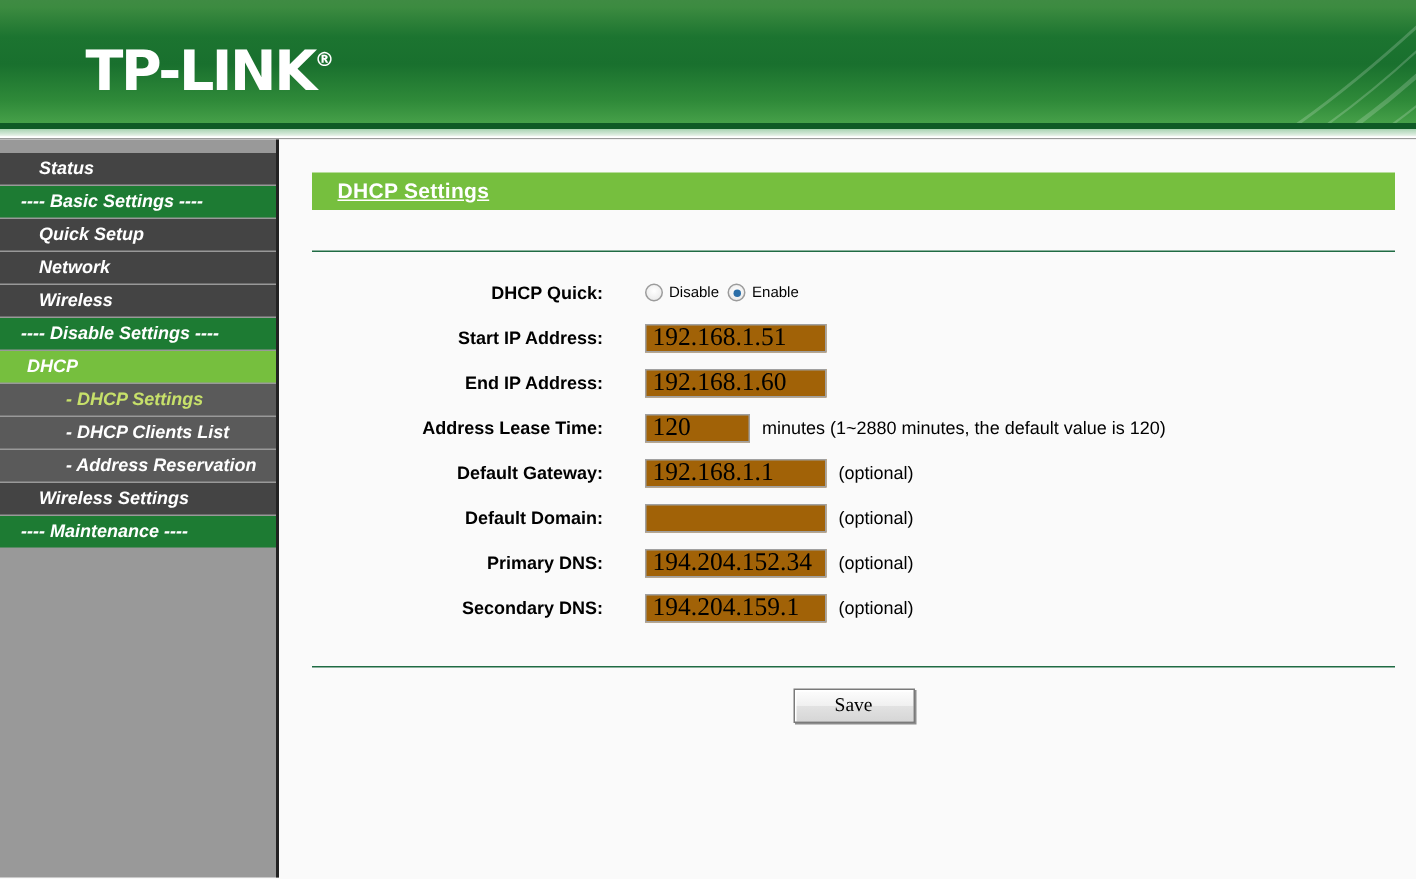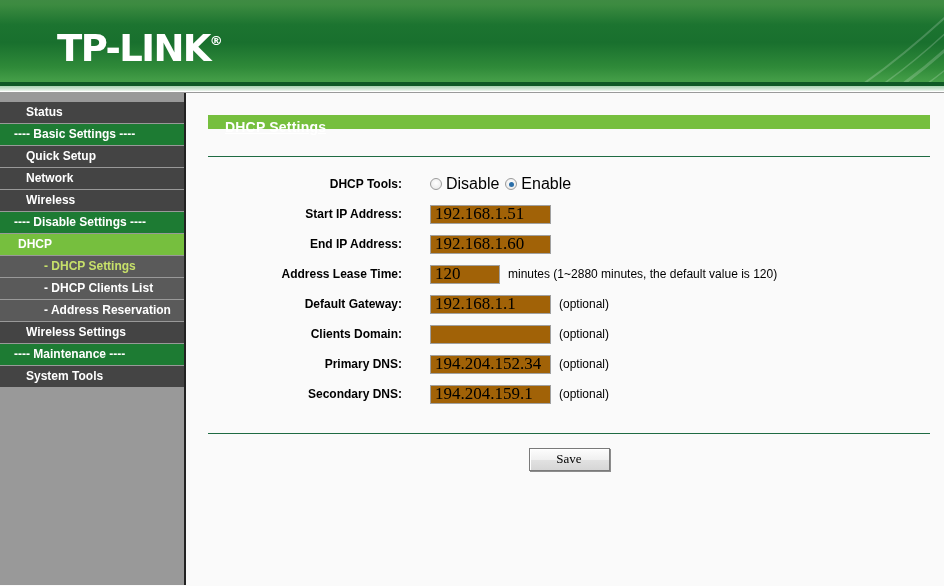--- a/index.html
+++ b/index.html
@@ -87,20 +87,21 @@
     background: #fafafa;
   }
 
   
   .sidebar {
     width: 186px;
     flex: 0 0 186px;
     background: #999999;
     border-right: 2px solid #222;
     padding-top: 9px;
+    font-style: italic;
   }
   .menu { width: 100%; }
   .menu-item {
     height: 21px;
     line-height: 21px;
     margin-bottom: 1px;
     padding-left: 26px;
     font-size: 12px;
     font-weight: bold;
     color: #ffffff;
@@ -138,21 +139,21 @@
     position: relative;
   }
   .content-inner {
     padding: 22px 14px 0 22px;
   }
   .panel-title {
     background: #76bf3e;
     color: #ffffff;
     font-size: 14px;
     font-weight: bold;
-    height: 14px;
+    height: 25px;
     line-height: 25px;
     padding-left: 17px;
     width: 722px;
     letter-spacing: .2px;
     text-decoration: underline;
   }
   .rule {
     height: 0;
     border-top: 1px solid #1f6b43;
     width: 722px;
@@ -206,21 +207,21 @@
   .radio.checked::after {
     content: "";
     position: absolute;
     left: 2.5px;
     top: 2.5px;
     width: 5px;
     height: 5px;
     border-radius: 50%;
     background: #2b6ea8;
   }
-  .radio-label { font-size: 16px; color: #000; }
+  .radio-label { font-size: 10px; color: #000; }
 
   input.txt {
     height: 19px;
     border: 1px solid #a0a0a0;
     background: #a16207;
     font-family: Liberation Serif, serif;
     font-size: 17px;
     color: #000;
     padding: 0 4px;
     outline: none;
@@ -290,35 +291,34 @@
           <div class="menu-item normal">Quick Setup</div>
           <div class="menu-item normal">Network</div>
           <div class="menu-item normal">Wireless</div>
           <div class="menu-item section">---- Disable Settings ----</div>
           <div class="menu-item active-parent">DHCP</div>
           <div class="menu-item sub current">- DHCP Settings</div>
           <div class="menu-item sub plain">- DHCP Clients List</div>
           <div class="menu-item sub plain">- Address Reservation</div>
           <div class="menu-item normal">Wireless Settings</div>
           <div class="menu-item section">---- Maintenance ----</div>
-          <div class="menu-item normal">System Tools</div>
         </nav>
     </div>
 
     <div class="content">
       <div class="content-inner">
 
         <div class="panel-title">DHCP Settings</div>
 
         <div class="rule"></div>
 
         <form class="dhcp-form">
 
           <div class="form-row">
-            <div class="form-label">DHCP Tools:</div>
+            <div class="form-label">DHCP Quick:</div>
             <div class="radio-group">
               <label class="radio-opt">
                 <span class="radio"></span>
                 <span class="radio-label">Disable</span>
               </label>
               <label class="radio-opt">
                 <span class="radio checked"></span>
                 <span class="radio-label">Enable</span>
               </label>
             </div>
@@ -340,21 +340,21 @@
             <span class="hint">minutes (1~2880 minutes, the default value is 120)</span>
           </div>
 
           <div class="form-row">
             <div class="form-label">Default Gateway:</div>
             <input class="txt wide" type="text" value="192.168.1.1" style="">
             <span class="hint">(optional)</span>
           </div>
 
           <div class="form-row">
-            <div class="form-label">Clients Domain:</div>
+            <div class="form-label">Default Domain:</div>
             <input class="txt wide" type="text" value="" style="">
             <span class="hint">(optional)</span>
           </div>
 
           <div class="form-row">
             <div class="form-label">Primary DNS:</div>
             <input class="txt wide" type="text" value="194.204.152.34" style="">
             <span class="hint">(optional)</span>
           </div>
 

